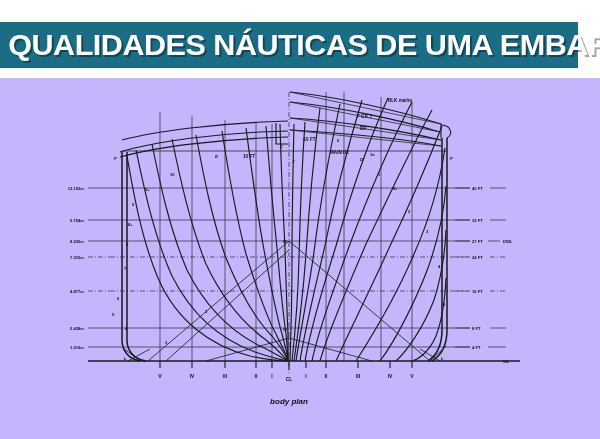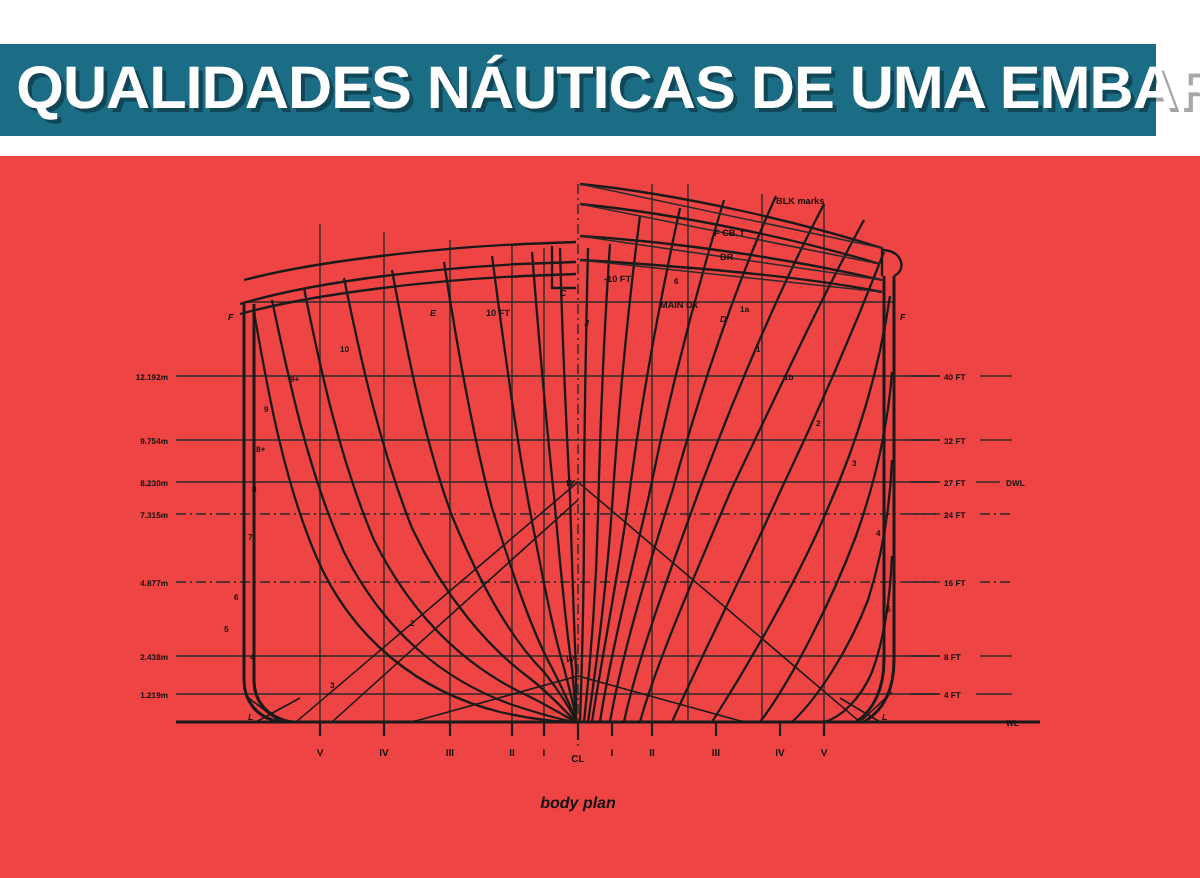--- a/index.html
+++ b/index.html
@@ -24,21 +24,21 @@
     letter-spacing:-0.5px;
     color:#ffffff;
     white-space:nowrap;
     padding-left:8px;
     transform:scaleX(1.02);
     transform-origin:left center;
     text-shadow:2px 2px 0 rgba(0,0,0,0.35);
   }
 
   
-  .figure{position:absolute;left:0;top:78px;width:600px;height:361px;background:#ef4444;}
+  .figure{position:absolute;left:0;top:78px;width:600px;height:361px;background:#c4b5fd;}
   svg{display:block;}
   .ln{fill:none;stroke:#1a1a1a;}
   .hull{stroke-width:1.5;}
   .curve{stroke-width:1.15;}
   .thin{stroke-width:0.8;}
   .grid{stroke:#2a2a2a;stroke-width:0.7;}
   .dash{stroke:#2a2a2a;stroke-width:0.7;stroke-dasharray:5 2 1 2;}
   .base{stroke:#1a1a1a;stroke-width:1.4;}
   .tick{stroke:#1a1a1a;stroke-width:1.1;}
   text{font-family:"Liberation Sans", sans-serif;fill:#111;}

